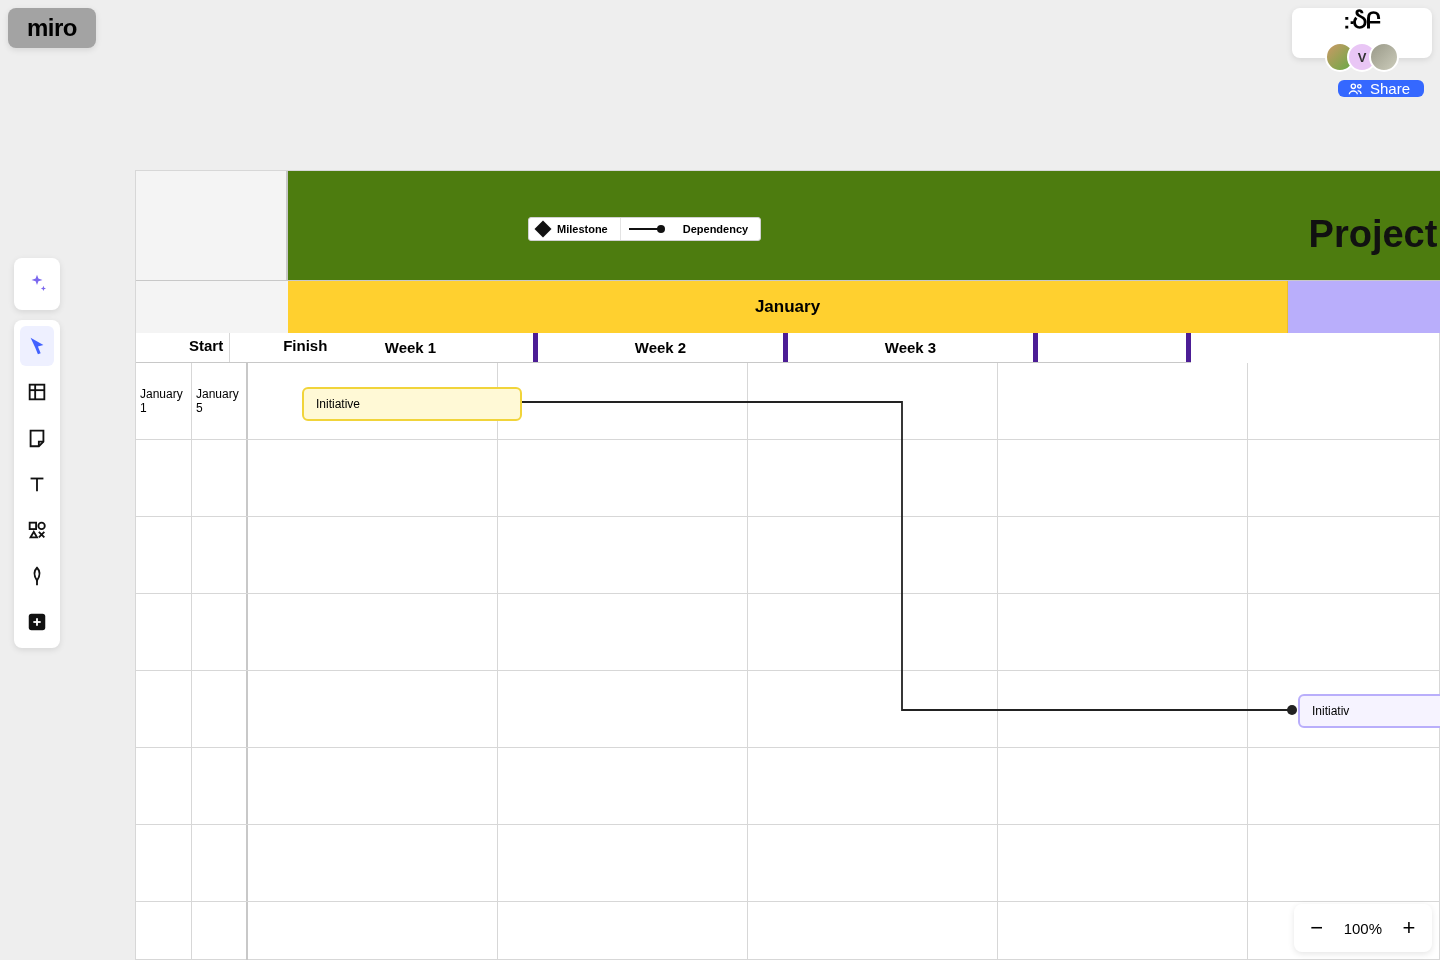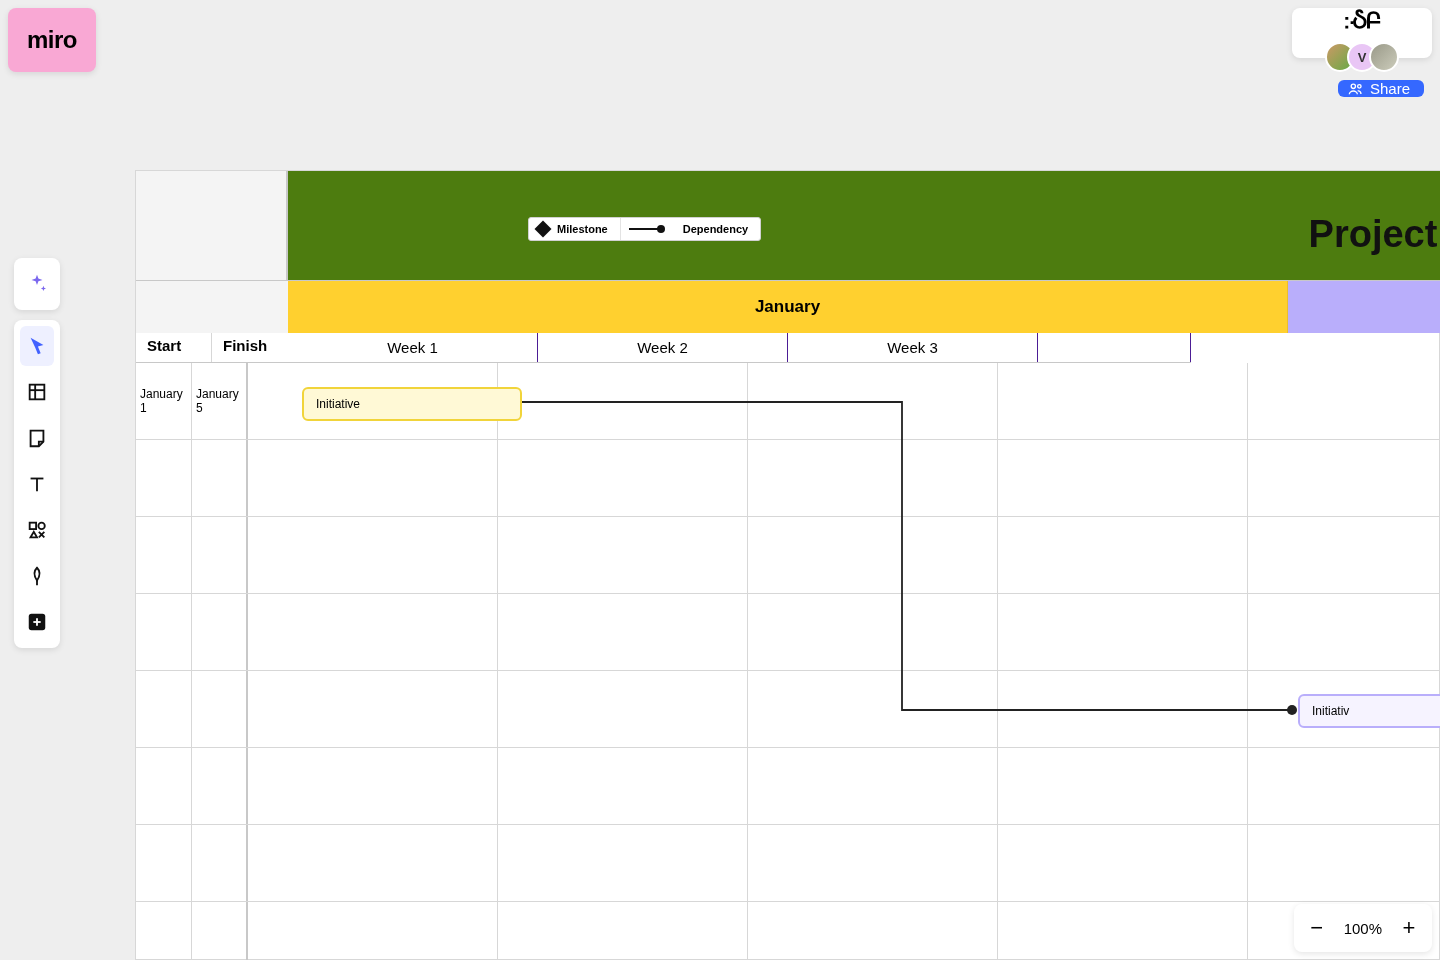--- a/index.html
+++ b/index.html
@@ -9,22 +9,22 @@
     width: 1440px;
     height: 960px;
     overflow: hidden;
     position: relative;
   }
 
   
   .logo-card {
     position: absolute;
     top: 8px; left: 8px;
-    width: 88px; height: 64px;
-    background: #f9a8d4;
+    width: 88px; height: 40px;
+    background: #a3a3a3;
     border-radius: 8px;
     box-shadow: 0 2px 6px rgba(0,0,0,0.1);
     display: flex; align-items: center; justify-content: center;
     font-weight: 900;
     font-size: 24px;
     letter-spacing: -0.5px;
   }
 
   
   .topbar-right {
@@ -186,42 +186,43 @@
     position: absolute; left:0; top:0; width:152px; height:52px;
     background: #f4f4f4;
   }
   .sf-col {
     width: 76px;
     border-right: 1px solid #d7d7d7;
     display: flex; align-items: flex-end;
     padding: 0 6px 8px 11px;
     font-weight: 700; font-size: 15px;
     background: #fff;
-    position: relative; z-index: 1;
+    position: relative; z-index: 1; margin-left: 42px;
   }
   .sf-col:last-child { border-right: none; }
   .sf-col-wrap {
     position: absolute; left:0; top:52px; height:30px; width:152px; display:flex;
     border-bottom: 1px solid #c8c8c8;
   }
 
   
   .week-row {
     position: absolute;
     left: 152px; top: 162px;
     height: 30px;
     display: flex;
     border-bottom: 1px solid #c8c8c8;
   }
   .week-cell {
     width: 250px;
-    border-right: 1px solid #4c1d95;
+    border-right: 5px solid #4c1d95;
     display: flex; align-items: center; justify-content: center;
     font-size: 15px;
     background: #fff;
+    font-weight: bold;
   }
   .week-cell.next { width: 153px; }
 
   
   .body-rows {
     position: absolute;
     left: 0; top: 192px;
     width: 1305px;
   }
   .body-row {

